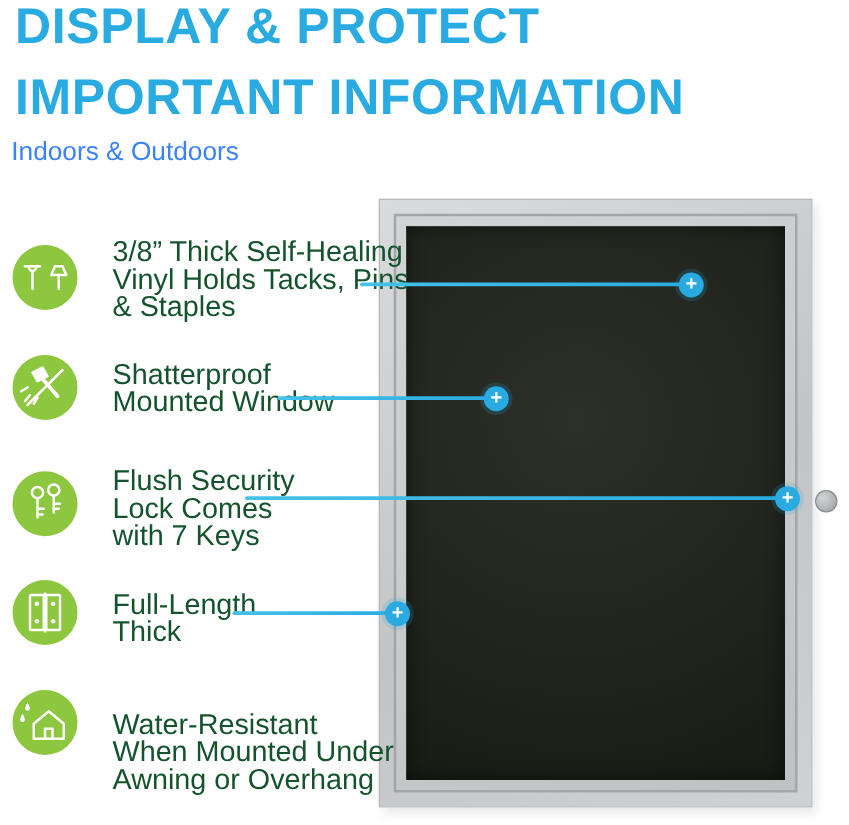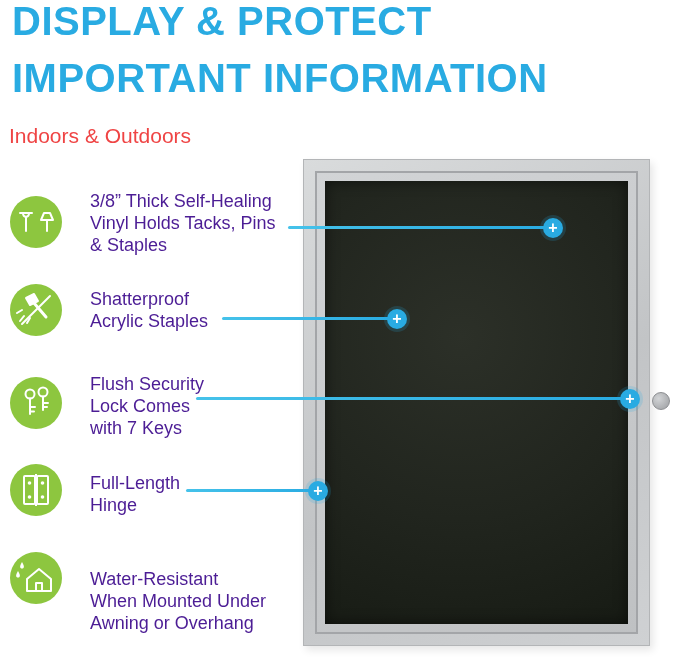--- a/index.html
+++ b/index.html
@@ -2,27 +2,27 @@
 <html><head>
 <meta charset="utf-8">
 <style>
   *{box-sizing:border-box;margin:0;padding:0}
   html,body{width:679px;height:660px}
   body{background:#ffffff;font-family:"Liberation Sans",sans-serif;position:relative;overflow:hidden}
 
   .title{position:absolute;left:12px;font-weight:700;color:#29ABE2;font-size:40px;line-height:1;letter-spacing:.5px}
   .title.t1{top:1px}
   .title.t2{top:58px}
-  .subtitle{position:absolute;left:9px;top:124px;font-size:21px;color:#ef4444}
+  .subtitle{position:absolute;left:9px;top:110px;font-size:21px;color:#3b82f6}
 
   .icon-circle{position:absolute;left:10px;width:52px;height:52px;border-radius:50%;background:#8DC63F;display:flex;align-items:center;justify-content:center}
   .icon-circle svg{display:block}
   .i1{top:196px}.i2{top:284px}.i3{top:377px}.i4{top:464px}.i5{top:552px}
 
-  .feature-text{position:absolute;left:90px;font-size:18px;line-height:22px;color:#4c1d95;white-space:pre-line}
+  .feature-text{position:absolute;left:90px;font-size:23px;line-height:22px;color:#14532d;white-space:pre-line}
   .t-f1{top:190px}.t-f2{top:288px}.t-f3{top:373px}.t-f4{top:472px}.t-f5{top:568px}
 
   .board{position:absolute;left:303px;top:159px;width:347px;height:487px;
     background:linear-gradient(150deg,#d9dbdc,#c2c4c6 55%,#cfd1d3);
     border:1px solid #b3b5b7;box-shadow:3px 4px 8px rgba(0,0,0,.10)}
   .board-frame2{position:absolute;inset:11px;border:2px solid #a3a5a8;
     background:linear-gradient(150deg,#d2d4d6,#bfc1c3)}
   .board-surface{position:absolute;inset:8px;
     background:radial-gradient(circle at 45% 35%,#2c3028 0%,#21251e 55%,#171b14 100%);
     box-shadow:inset 0 0 14px rgba(0,0,0,.55)}
@@ -80,21 +80,21 @@
         <path d="M16 14 L24 10 L28 17 L20 21 Z" fill="#fff"></path>
         <path d="M24 19 L36 33" stroke-width="3"></path>
         <path d="M12 26 L7 29"></path>
         <path d="M14 32 L10 37"></path>
         <path d="M20 34 L17 39"></path>
         <path d="M12 40 L40 12"></path>
       </g>
     </svg>
   </div>
   <div class="feature-text t-f2">Shatterproof
-Acrylic Staples</div>
+Mounted Window</div>
 
   <div class="icon-circle i3">
     <svg viewBox="0 0 52 52" width="52" height="52" aria-hidden="true">
       <g stroke="#fff" stroke-width="2" fill="none" stroke-linecap="round">
         <circle cx="20" cy="17" r="4.5"></circle>
         <path d="M20 21.5 V37 M20 30 H25 M20 34.5 H24"></path>
         <circle cx="33" cy="15" r="4.5"></circle>
         <path d="M33 19.5 V33 M33 26 H38 M33 30 H37"></path>
       </g>
     </svg>
@@ -112,21 +112,21 @@
       </g>
       <g fill="#fff">
         <circle cx="19.5" cy="19" r="1.8"></circle>
           <circle cx="19.5" cy="33" r="1.8"></circle>
         <circle cx="32.5" cy="19" r="1.8"></circle>
           <circle cx="32.5" cy="33" r="1.8"></circle>
       </g>
     </svg>
   </div>
   <div class="feature-text t-f4">Full-Length
-Hinge</div>
+Thick</div>
 
   <div class="icon-circle i5">
     <svg viewBox="0 0 52 52" width="52" height="52" aria-hidden="true">
       <g stroke="#fff" stroke-width="2" fill="none" stroke-linejoin="round">
         <path d="M17 27 L29 17 L41 27 V39 H17 Z"></path>
         <path d="M26 39 V31 H32 V39"></path>
       </g>
       <g fill="#fff">
         <path d="M12 10 C14.5 14 14.5 16.5 12 16.5 C9.5 16.5 9.5 14 12 10 Z"></path>
         <path d="M8 19 C10.5 23 10.5 25.5 8 25.5 C5.5 25.5 5.5 23 8 19 Z"></path>

